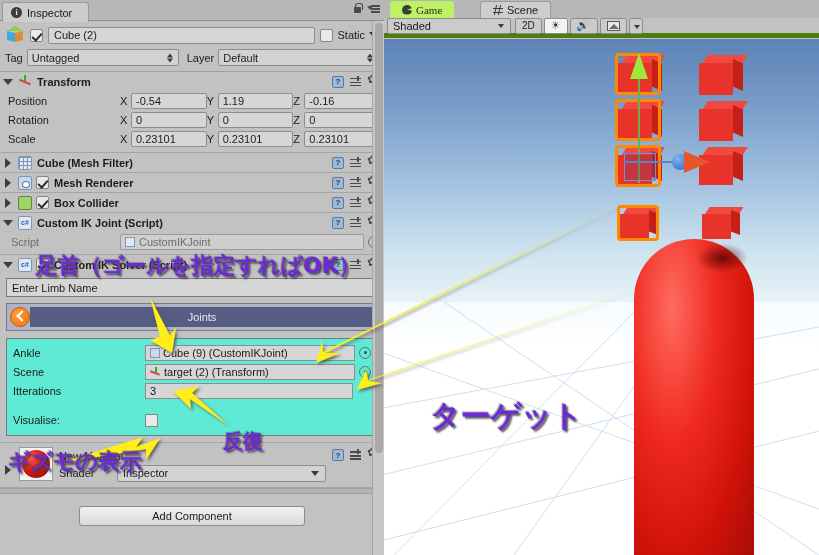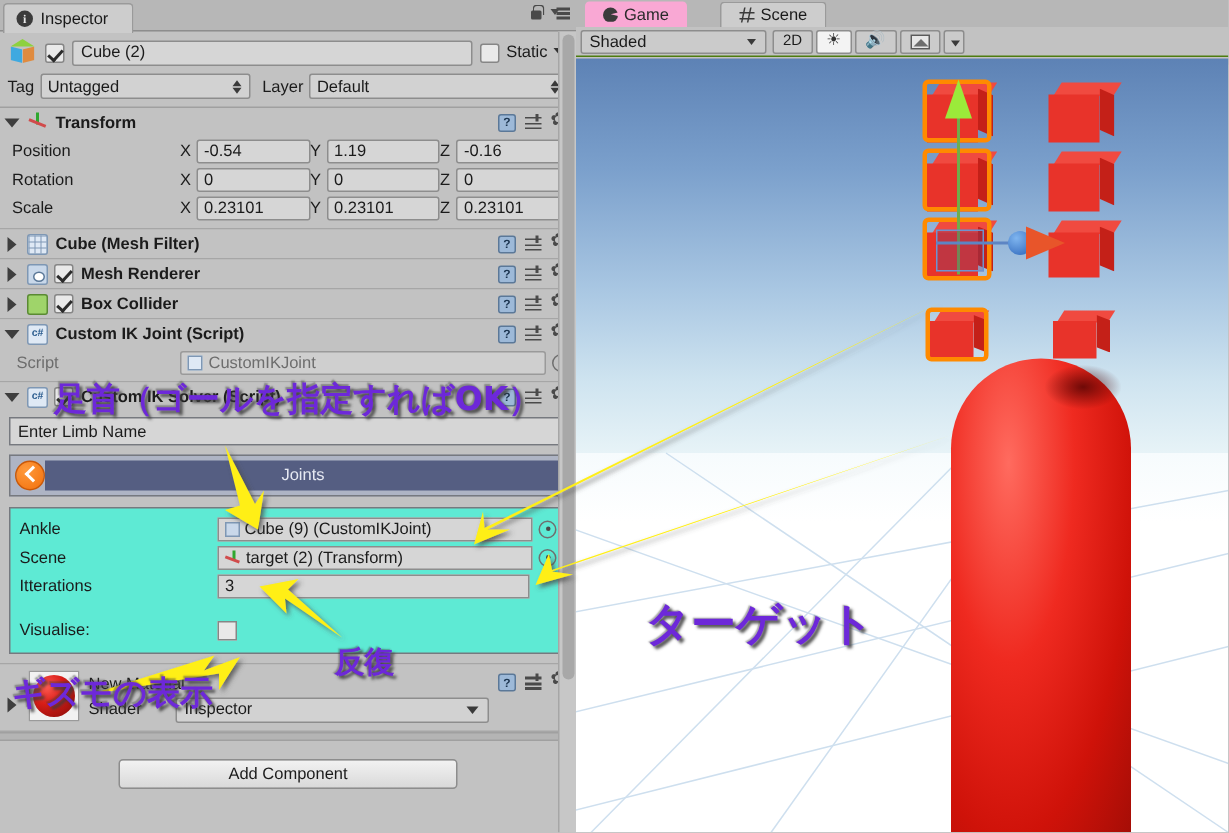--- a/index.html
+++ b/index.html
@@ -297,33 +297,33 @@
   
   #scene {
     position:absolute; left: 384px; top: 0; width: 435px; height: 555px;
     background: #c2c2c2; overflow:hidden;
   }
   .scene-tabs { position:relative; height: 18px; background:#b7b7b7; }
   .stab {
     position:absolute; top:1px; height:17px; display:flex;align-items:center;gap:4px;
     padding: 0 12px; font-size:11px; border-radius:3px 3px 0 0;
   }
-  .stab.inactive { left:6px; background:#f9a8d4; color:#2b2b2b; }
+  .stab.inactive { left:6px; background:#bef264; color:#2b2b2b;font-family:Liberation Serif, serif; }
   .stab.active { left:96px; background:#cdcdcd; border:1px solid #9a9a9a; border-bottom:none; }
   .game-ico { width:10px;height:10px;border-radius:50%;background:#3b3b3b;
     clip-path: polygon(0 0, 100% 0, 100% 38%, 52% 50%, 100% 62%, 100% 100%, 0 100%); }
   .scene-ico { width:10px;height:10px;position:relative; }
   .scene-ico i{position:absolute;background:#3b3b3b;display:block;}
   .scene-ico i:nth-child(1){left:2px;top:0;width:1.4px;height:10px;transform:skewX(-12deg);}
   .scene-ico i:nth-child(2){left:6px;top:0;width:1.4px;height:10px;transform:skewX(-12deg);}
   .scene-ico i:nth-child(3){left:0;top:3px;width:10px;height:1.4px;}
   .scene-ico i:nth-child(4){left:0;top:6.5px;width:10px;height:1.4px;}
 
   .scene-toolbar {
-    height: 20px; background:#c2c2c2; border-bottom:1px solid #4d7c0f;
+    height: 20px; background:#c2c2c2; border-bottom:5px solid #4d7c0f;
     display:flex; align-items:center; gap:0; padding: 0 3px;
   }
   .tb-pop {
     width: 124px; height:16px; background:#cbcbcb; border:1px solid #8d8d8d; border-radius:2px;
     display:flex;align-items:center;padding:0 5px;font-size:11px;position:relative;margin-right:4px;
   }
   .tb-pop::after{content:"";position:absolute;right:6px;top:50%;margin-top:-2px;
     border-left:3.5px solid transparent;border-right:3.5px solid transparent;border-top:4px solid #3a3a3a;}
   .tb-btn {
     height:16px; min-width:24px; padding:0 6px; background:#cbcbcb; border:1px solid #8d8d8d;
@@ -445,21 +445,21 @@
             <span>Cube (2)</span>
           </span>
           <span class="staticbox">
             <span class="chk"></span>
             <span class="lbl">Static</span>
             <span class="caret-dn"></span>
           </span>
         </div>
         <div class="go-row2">
           <span class="lbl">Tag</span>
-          <span class="popup" style="width:140px">
+          <span class="popup" style="width:152px">
             <span>Untagged</span>
             <span class="updn"></span>
           </span>
           <span class="lbl" style="margin-left:4px">Layer</span>
           <span class="popup" style="flex:1 1 auto">
             <span>Default</span>
             <span class="updn"></span>
           </span>
         </div>
       </div>

